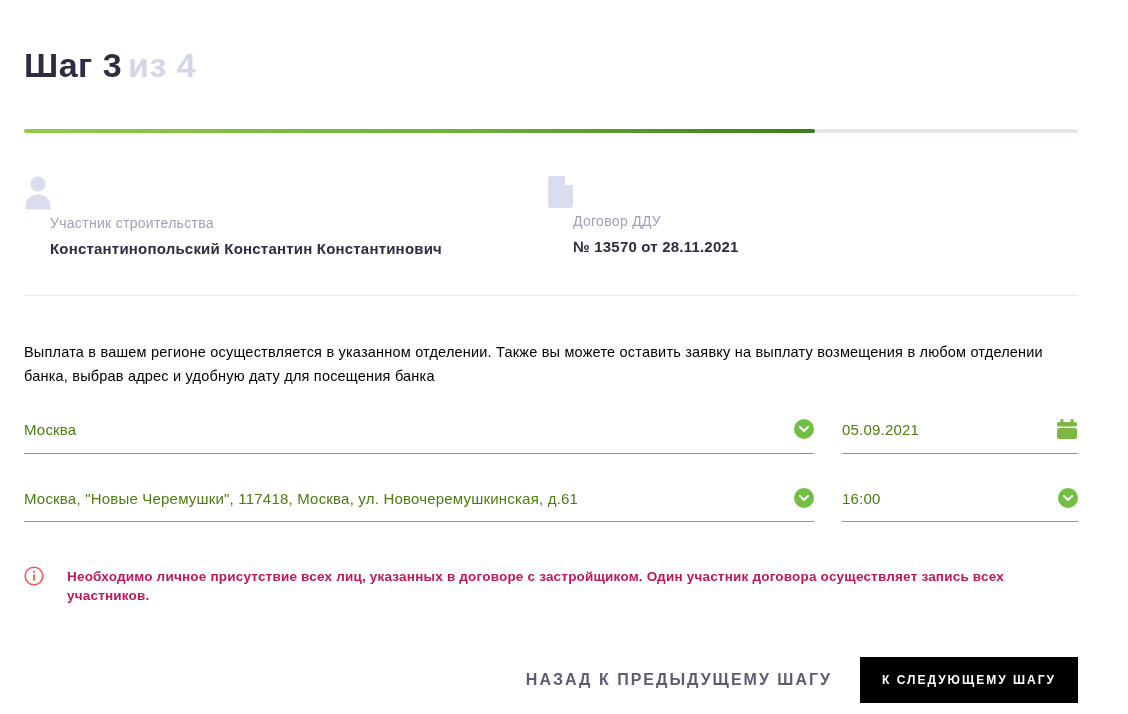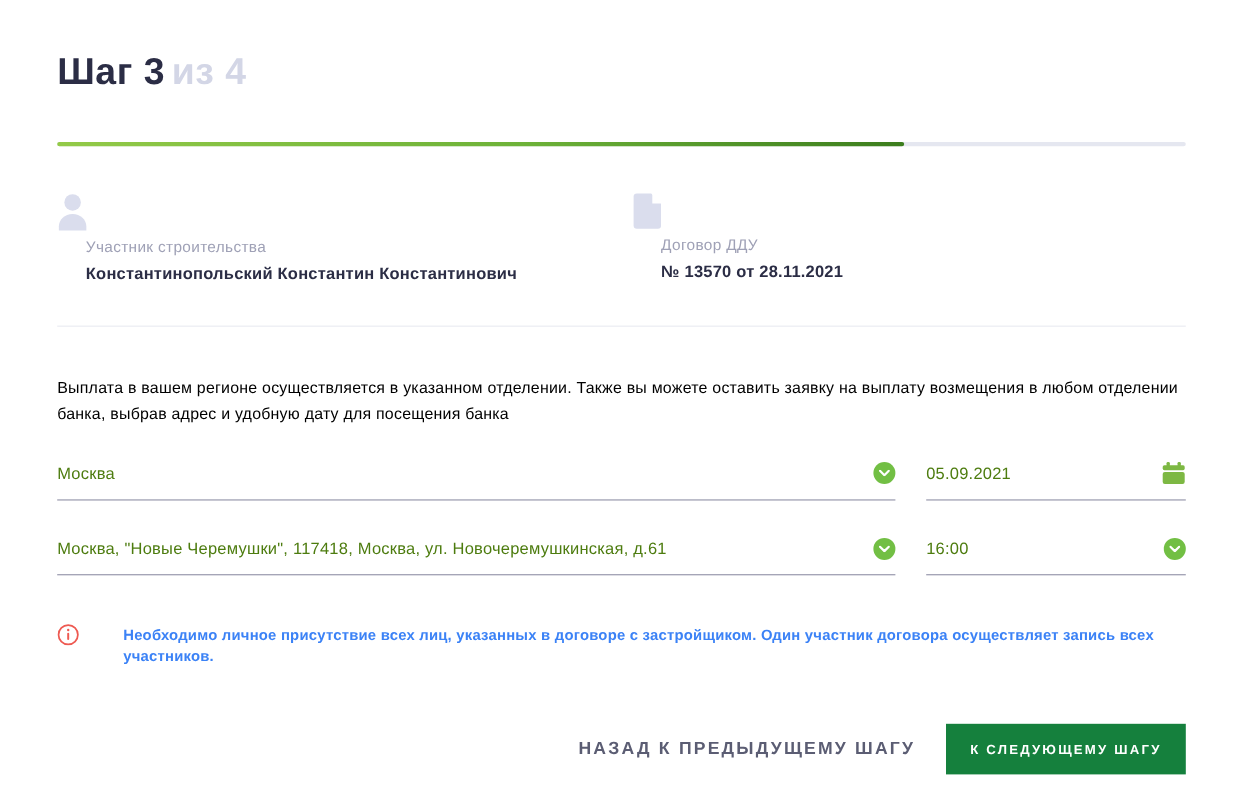--- a/index.html
+++ b/index.html
@@ -2,21 +2,21 @@
 <html lang="ru"><head>
 <meta charset="utf-8">
 <style>
   * { margin: 0; padding: 0; box-sizing: border-box; }
   html, body { background: #ffffff; }
   body {
     width: 1128px; height: 714px; overflow: hidden;
     font-family: "Liberation Sans", sans-serif;
     color: #2f3148;
   }
-  .page { padding: 46px 50px 0 52px; width: 100%; }
+  .page { padding: 46px 50px 0 24px; width: 100%; }
 
   
   .step-title { font-size: 34px; font-weight: 700; letter-spacing: 0.5px; color: #2b2d45; }
   .step-title .muted { color: #d3d6e6; margin-left: 6px; }
 
   
   .progress-track {
     margin-top: 44px; height: 4px; width: 100%;
     background: #e5e7f0; border-radius: 2px; position: relative;
   }
@@ -57,38 +57,38 @@
   .icon-btn { flex: 0 0 auto; display: inline-flex; }
 
   .chevron-circle {
     width: 20px; height: 20px; border-radius: 50%;
     background: #72bf44; display: inline-flex; align-items: center; justify-content: center;
   }
 
   
   .notice { margin-top: 44px; display: flex; align-items: flex-start; }
   .notice-text {
-    margin-left: 40px; font-size: 13.5px; font-weight: 600;
-    color: #3b82f6; letter-spacing: 0.2px; line-height: 19px; padding-top: 1px;
+    margin-left: 23px; font-size: 13.5px; font-weight: 600;
+    color: #be185d; letter-spacing: 0.2px; line-height: 19px; padding-top: 1px;
   }
 
   
   .footer {
     margin-top: 52px; display: flex; align-items: center; justify-content: flex-end;
   }
   .back-link {
     background: none; border: none; cursor: pointer;
     font-family: "Liberation Sans", sans-serif;
     font-size: 16px; font-weight: 700; letter-spacing: 2px;
     color: #5b5d73; padding: 0; margin-right: 28px;
   }
   .next-button {
     border: none; cursor: pointer;
     font-family: "Liberation Sans", sans-serif;
-    background: #15803d; color: #ffffff;
+    background: #000000; color: #ffffff;
     font-size: 12px; font-weight: 700; letter-spacing: 2px;
     height: 46px; padding: 0 22px;
   }
 </style>
 </head>
 <body>
 
 <div class="page">
 
   <h1 class="step-title">

